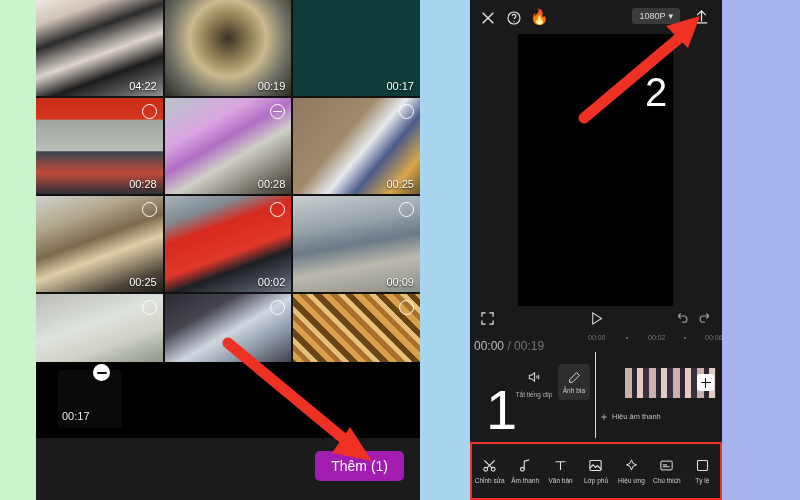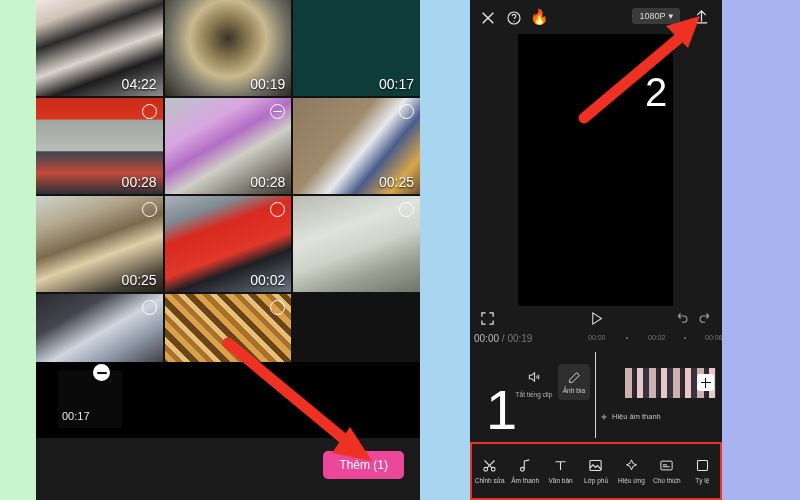--- a/index.html
+++ b/index.html
@@ -11,21 +11,21 @@
   }
   .page{position:absolute;inset:0;display:flex;}
   .bg-left{position:absolute;left:0;top:0;width:36px;height:500px;background:#c9f5cd;}
   .bg-right{position:absolute;left:420px;top:0;width:50px;height:500px;background:#a8d6f0;}
   .bg-far-right{position:absolute;left:722px;top:0;width:78px;height:500px;background:#a8b4f0;}
 
   
   .left-phone{position:absolute;left:36px;top:0;width:384px;height:500px;background:#121212;overflow:hidden;}
   .grid{display:grid;grid-template-columns:repeat(3,1fr);gap:2px;width:384px;}
   .cell{position:relative;height:96px;overflow:hidden;background:#222;}
-  .cell .dur{position:absolute;right:6px;bottom:4px;color:#fff;font-size:14px;text-shadow:0 1px 2px rgba(0,0,0,.9);padding-left:48px;}
+  .cell .dur{position:absolute;right:6px;bottom:4px;color:#fff;font-size:11px;text-shadow:0 1px 2px rgba(0,0,0,.9);padding-left:48px;}
   .cell .sel{position:absolute;right:6px;top:6px;width:15px;height:15px;border-radius:50%;border:1.6px solid #fff;box-sizing:border-box;}
   .cell .sel.minus::after{content:"";position:absolute;left:2px;top:5.5px;width:9px;height:1.6px;background:#fff;}
 
   
   .t1{background:linear-gradient(160deg,#f0e8e2 0%,#cfc2b6 18%,#2b2b2b 35%,#ddd5cc 55%,#1c1c1c 72%,#8f8f8f 100%);}
   .t2{background:radial-gradient(circle at 50% 40%,#3a3428 0%,#8e7c52 25%,#c9b98d 45%,#6f6f65 70%,#2a2a22 100%);}
   .t3{background:#0d3c3a;}
   .t4{background:linear-gradient(#c92b18 0%,#d8361f 22%,#9fa6a0 23%,#b9bdb6 55%,#3b4650 56%,#c24a3a 78%,#2c3138 100%);}
   .t5{background:linear-gradient(150deg,#b9c4c8 0%,#d9a6e0 30%,#b26ec4 45%,#cfcfc6 60%,#6f6a60 85%,#3b3830 100%);}
   .t6{background:linear-gradient(130deg,#8e7a60 0%,#a08a6c 40%,#e6e9ec 55%,#4a5c8a 68%,#d8a64a 85%,#6b5330 100%);}
@@ -36,22 +36,22 @@
   .t11{background:linear-gradient(150deg,#2b2b33 0%,#45454f 25%,#cfd6e0 45%,#8f9aa8 62%,#3a3a42 85%,#1c1c22 100%);}
   .t12{background:repeating-linear-gradient(45deg,#d9a24a 0 6px,#a8702a 6px 11px,#e6c079 11px 16px,#6b4418 16px 22px);}
 
   .bottom-strip{position:absolute;left:0;bottom:62px;width:384px;height:76px;background:#000;}
   .sel-clip{position:absolute;left:22px;top:8px;width:64px;height:58px;background:#0a0a0a;border-radius:3px;}
   .sel-clip .dur2{position:absolute;left:4px;bottom:6px;color:#e8e8e8;font-size:11px;}
   .minus-btn{position:absolute;left:57px;top:2px;width:17px;height:17px;border-radius:50%;background:#fff;}
   .minus-btn::after{content:"";position:absolute;left:3.5px;top:7.6px;width:10px;height:2.1px;background:#111;border-radius:1px;}
 
   .action-bar{position:absolute;left:0;bottom:0;width:384px;height:62px;background:#1b1b1b;}
-  .them-btn{position:absolute;right:16px;top:13px;background:#ec4899;color:#fff;
-            border:none;border-radius:5px;padding:7px 16px;font-size:12px;cursor:pointer;}
+  .them-btn{position:absolute;right:16px;top:13px;background:#a21caf;color:#fff;
+            border:none;border-radius:5px;padding:7px 16px;font-size:14px;cursor:pointer;}
 
   
   .right-phone{position:absolute;left:470px;top:0;width:252px;height:500px;background:#1a1a1a;overflow:hidden;}
   .topbar{position:relative;height:36px;}
   .ic{position:absolute;color:#e9e9e9;}
   .ic-close{left:10px;top:10px;width:16px;height:16px;}
   .ic-help{left:36px;top:10px;width:16px;height:16px;}
   .ic-flame{left:60px;top:8px;font-size:15px;color:#ef3b2d;}
   .res-chip{position:absolute;right:42px;top:8px;background:#3a3a3a;color:#ddd;font-size:9px;
             padding:3px 7px;border-radius:3px;display:flex;align-items:center;gap:3px;cursor:pointer;}
@@ -59,21 +59,21 @@
 
   .preview{position:absolute;left:48px;top:34px;width:155px;height:272px;background:#000;}
   .controls{position:absolute;left:0;top:308px;width:252px;height:24px;}
   .ctl{position:absolute;color:#dedede;}
   .ic-fs{left:10px;top:3px;width:15px;height:15px;}
   .ic-play{left:119px;top:2px;width:15px;height:17px;}
   .ic-undo{right:32px;top:3px;width:15px;height:15px;}
   .ic-redo{right:10px;top:3px;width:15px;height:15px;}
 
   .ruler{position:absolute;left:0;top:332px;width:252px;height:16px;}
-  .timecode{position:absolute;left:4px;top:1px;font-size:10px;color:#bdbdbd;}
+  .timecode{position:absolute;left:4px;top:7px;font-size:12px;color:#bdbdbd;}
   .timecode .tot{color:#777;}
   .tick{position:absolute;top:2px;font-size:7px;color:#767676;}
   .dot{position:absolute;top:5px;width:2px;height:2px;background:#767676;border-radius:50%;}
 
   .tracks{position:absolute;left:0;top:352px;width:252px;height:86px;}
   .vline{position:absolute;left:125px;top:0;width:1px;height:86px;background:#d8d8d8;}
   .tool-mute{position:absolute;left:44px;top:18px;width:40px;text-align:center;}
   .tool-mute .lbl{font-size:6.5px;color:#b4b4b4;margin-top:3px;}
   .cover-btn{position:absolute;left:88px;top:12px;width:32px;height:36px;background:#2e2e2e;border-radius:4px;
              display:flex;flex-direction:column;align-items:center;justify-content:center;cursor:pointer;}
@@ -134,20 +134,24 @@
       </div>
 
       <div class="cell t7">
         <span class="sel"></span>
         <span class="dur">00:25</span>
       </div>
       <div class="cell t8">
         <span class="sel"></span>
         <span class="dur">00:02</span>
       </div>
+      <div class="cell t9">
+        <span class="sel"></span>
+        <span class="dur">00:09</span>
+      </div>
 
       <div class="cell t10">
         <span class="sel"></span>
       </div>
       <div class="cell t11">
         <span class="sel"></span>
       </div>
       <div class="cell t12">
         <span class="sel"></span>
       </div>

